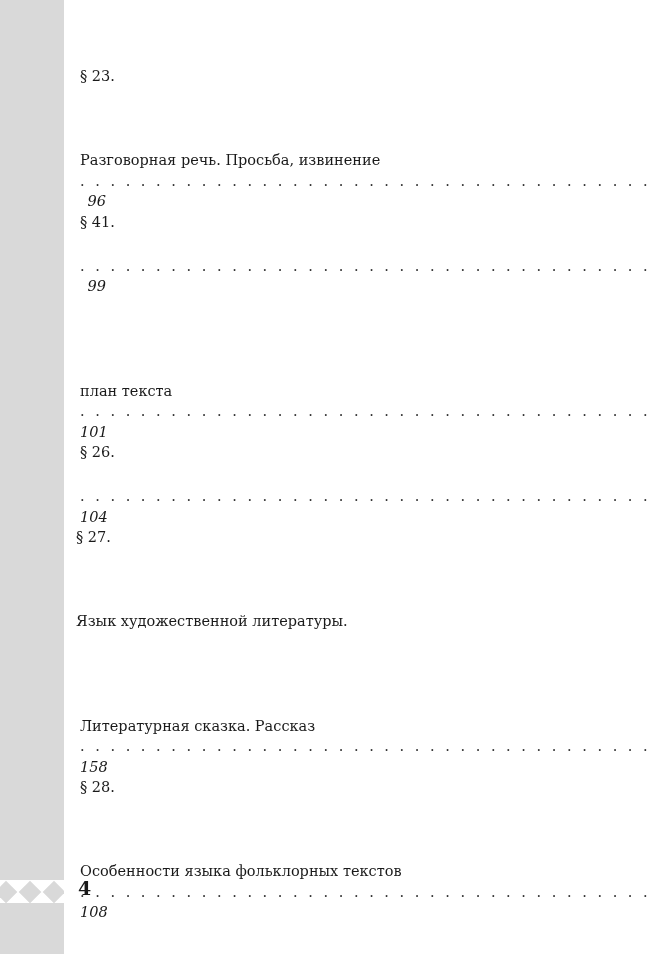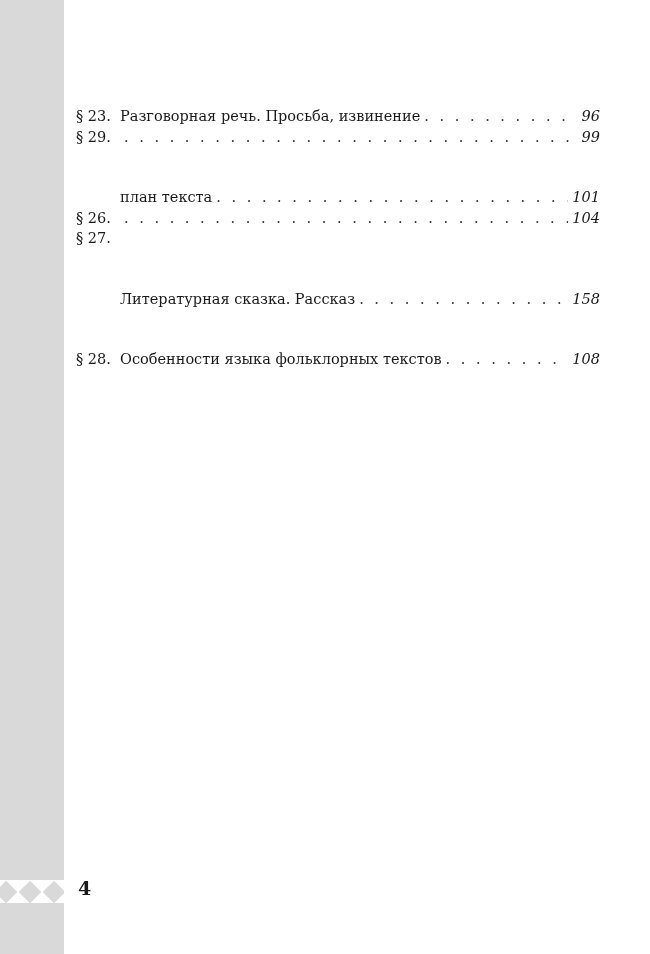--- a/index.html
+++ b/index.html
@@ -19,21 +19,21 @@
   }
   .diamond {
     position: absolute; top: 0px; width: 16px; height: 16px;
     background: #d9d9d9; transform: rotate(45deg);
     top: 3.5px;
   }
   .toc {
     position: absolute; left: 76px; top: 66px; width: 524px;
   }
   .entry { font-size: 14.5px; line-height: 20.5px; }
-  .line { display: flex; align-items: baseline; white-space: nowrap; }
+  .line { display: flex; align-items: baseline; white-space: nowrap; flex-direction: column; }
   .num { width: 44px; flex: 0 0 44px; }
   .indent { width: 44px; flex: 0 0 44px; }
   .title { flex: 0 0 auto; margin-top: 40px; }
   .dots {
     flex: 1 1 auto; overflow: hidden; margin: 0 4px;
     letter-spacing: 3px; color: #333;
   }
   .page { flex: 0 0 auto; text-align: right; min-width: 26px; font-style: italic; }
   .page-number {
     position: absolute; left: 78px; top: 877px;
@@ -57,21 +57,21 @@
     <div class="line">
       <span class="num">§ 23.</span>
       <span class="title">Разговорная речь. Просьба, извинение</span>
       <span class="dots">. . . . . . . . . . . . . . . . . . . . . . . . . . . . . . . . . . . . . . . . . . . .</span>
       <span class="page">96</span>
     </div>
   </div>
 
   <div class="entry">
     <div class="line">
-      <span class="num">§ 29.</span>
+      <span class="num">§ 41.</span>
       <span class="dots">. . . . . . . . . . . . . . . . . . . . . . . . . . . . . . . . . . . . . . . . . . . .</span>
       <span class="page">99</span>
     </div>
   </div>
 
   <div class="entry">
     <div class="line">
       <span class="indent"></span>
       <span class="title">план текста</span>
       <span class="dots">. . . . . . . . . . . . . . . . . . . . . . . . . . . . . . . . . . . . . . . . . . . .</span>
@@ -83,20 +83,21 @@
     <div class="line">
       <span class="num">§ 26.</span>
       <span class="dots">. . . . . . . . . . . . . . . . . . . . . . . . . . . . . . . . . . . . . . . . . . . .</span>
       <span class="page">104</span>
     </div>
   </div>
 
   <div class="entry">
     <div class="line">
       <span class="num">§ 27.</span>
+      <span class="title">Язык художественной литературы.</span>
     </div>
     <div class="line">
       <span class="indent"></span>
       <span class="title">Литературная сказка. Рассказ</span>
       <span class="dots">. . . . . . . . . . . . . . . . . . . . . . . . . . . . . . . . . . . . . . . . . . . .</span>
       <span class="page">158</span>
     </div>
   </div>
 
   <div class="entry">

